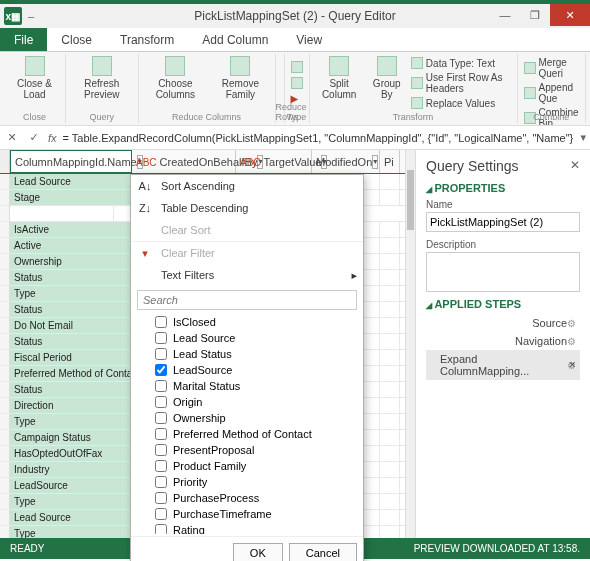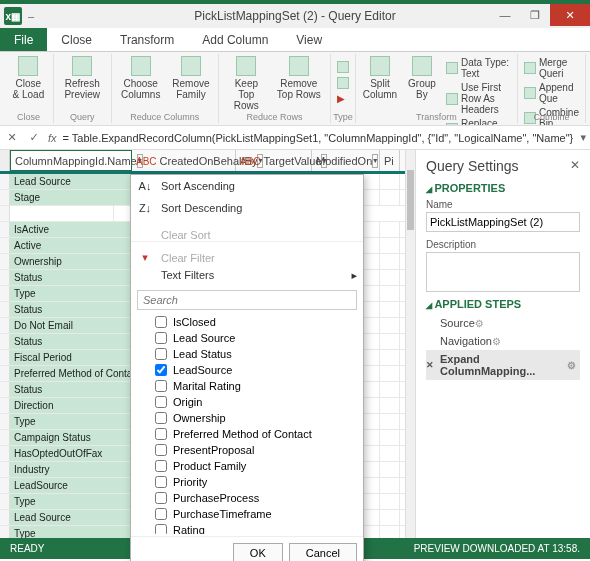--- a/index.html
+++ b/index.html
@@ -26,54 +26,54 @@
 .smbtn { display:flex; align-items:center; font-size:10px; color:#444; padding:1px 2px; gap:3px; }
 .smbtn .sicn { width:12px; height:12px; background:#d0e8d9; border:1px solid #9bc8ab; flex-shrink:0; }
 
 .formula { height:24px; display:flex; align-items:center; border-bottom:1px solid #ddd; padding:0 4px; gap:6px; font-size:11px; }
 .formula .xb { width:16px; text-align:center; color:#666; }
 .formula .fx { font-style:italic; color:#666; }
 .formula input { flex:1; border:none; font-size:11px; color:#333; outline:none; font-family:inherit; }
 
 .main { display:flex; height:388px; position:relative; }
 .grid { flex:1; position:relative; }
-.colheads { height:24px; display:flex; background:#f9f9f9; border-bottom:3px solid #0f766e; }
+.colheads { height:24px; display:flex; background:#f9f9f9; border-bottom:1px solid #0f766e; }
 .ch { border-right:1px solid #ccc; padding:0 4px; display:flex; align-items:center; font-size:11px; color:#444; position:relative; justify-content:space-between; }
 .ch.active { border:1px solid #217346; background:#fff; }
 .ch .dd { width:14px; height:14px; border:1px solid #aaa; display:flex; align-items:center; justify-content:center; font-size:8px; color:#555; }
 .ch .abc { color:#c43e1c; font-size:10px; margin-right:3px; }
 .rows { height:364px; overflow:hidden; }
 .row { height:16px; display:flex; border-bottom:1px solid #e8e8e8; }
 .cell { border-right:1px solid #e8e8e8; padding:0 4px; font-size:10px; display:flex; align-items:center; overflow:hidden; white-space:nowrap; }
 .cell.sel { background:#c8e6d3; color:#222; }
 .cell.tm { font-style:italic; color:#666; }
 
 .menu { position:absolute; left:130px; top:24px; width:234px; background:#fff; border:1px solid #b0b0b0; box-shadow:2px 2px 8px rgba(0,0,0,0.25); z-index:10; }
 .mitem { height:22px; display:flex; align-items:center; padding:0 6px; font-size:11px; color:#333; gap:8px; }
-.mitem.dis { color:#aaa;align-items:flex-end; }
+.mitem.dis { color:#aaa; }
 .mitem .micn { width:16px; text-align:center; font-size:11px; }
 .msearch { margin:4px 6px; }
 .msearch input { width:100%; border:1px solid #ccc; padding:3px 5px; font-size:11px; color:#888; font-style:italic; outline:none; }
 .chklist { height:220px; overflow-y:auto; margin:2px 6px; }
 .chk { display:flex; align-items:center; gap:6px; font-size:11px; padding:2px 0 2px 18px; }
 .chk input { width:12px; height:12px; }
 .mbtns { display:flex; justify-content:flex-end; gap:6px; padding:6px; border-top:1px solid #eee; }
 .mbtns button { padding:3px 16px; font-size:11px; border:1px solid #aaa; background:#fafafa; }
 
 .side { width:175px; border-left:1px solid #ddd; padding:8px 10px; background:#fff; }
 .side h2 { font-size:14px; font-weight:normal; color:#444; margin-bottom:8px; display:flex; justify-content:space-between; }
 .side .closex { color:#666; font-size:12px; }
 .side .sect { color:#217346; font-size:11px; font-weight:bold; margin:6px 0 4px; }
 .side .sect::before { content:"◢ "; font-size:8px; }
 .side label { font-size:10px; color:#555; }
 .side input.txt { width:100%; border:1px solid #ccc; padding:3px; font-size:11px; margin:2px 0 6px; }
 .side .descbox { width:100%; height:40px; border:1px solid #ccc; margin:2px 0 6px; }
-.step { font-size:11px; padding:3px 4px 3px 14px; color:#444; display:flex; justify-content:flex-start; align-items:center; }
+.step { font-size:11px; padding:3px 4px 3px 14px; color:#444; display:flex; justify-content:flex-end; align-items:center; }
 .step .gear { color:#999; font-size:10px; }
-.step.sel { background:#e8e8e8;font-weight:bold; }
+.step.sel { background:#e8e8e8; }
 .step.sel::before { content:"✕"; position:absolute; margin-left:-14px; color:#555; font-size:9px;}
 
 .status { height:21px; background:#217346; color:#fff; display:flex; align-items:center; padding:0 10px; font-size:10px; justify-content:space-between; }
 
 .scr { width:10px; background:#f0f0f0; border-left:1px solid #ddd; position:relative; }
 .scr .thumb { position:absolute; left:1px; right:1px; top:20px; height:60px; background:#c0c0c0; }
 </style>
 </head>
 <body>
 
@@ -122,30 +122,20 @@
           <span>Choose Columns</span>
         </div>
     <div class="rbtn">
           <div class="icn"></div>
           <span>Remove Family</span>
         </div>
   </div>
       <div class="glabel">Reduce Columns</div>
     </div>
   <div class="rgrp">
-      <div class="rrow">
-    <div class="rbtn">
-          <div class="icn"></div>
-          <span>Keep Top Rows</span>
-        </div>
-    <div class="rbtn">
-          <div class="icn"></div>
-          <span>Remove Top Rows</span>
-        </div>
-  </div>
       <div class="glabel">Reduce Rows</div>
     </div>
   <div class="rgrp">
       <div class="rrow" style="flex-direction:column;gap:2px;padding-top:6px;">
     <div class="smbtn">
           <div class="sicn"></div>
         </div>
     <div class="smbtn">
           <div class="sicn"></div>
         </div>
@@ -419,21 +409,21 @@
         </div>
       </div>
 
     <div class="menu">
       <div class="mitem">
           <span class="micn">A↓</span>
           <span>Sort Ascending</span>
         </div>
       <div class="mitem">
           <span class="micn">Z↓</span>
-          <span>Sort Descending</span>
+          <span>Table Descending</span>
         </div>
       <div class="mitem dis">
           <span class="micn"></span>
           <span>Clear Sort</span>
         </div>
       <div style="border-top:1px solid #eee"></div>
       <div class="mitem dis">
           <span class="micn" style="color:#c0392b">▾</span>
           <span>Clear Filter</span>
         </div>
@@ -455,21 +445,21 @@
           <div class="chk">
             <input type="checkbox" style="">
             <span>Lead Status</span>
           </div>
           <div class="chk">
             <input type="checkbox" checked="" style="">
             <span>LeadSource</span>
           </div>
           <div class="chk">
             <input type="checkbox" style="">
-            <span>Marital Rating</span>
+            <span>Marital Status</span>
           </div>
           <div class="chk">
             <input type="checkbox" style="">
             <span>Origin</span>
           </div>
           <div class="chk">
             <input type="checkbox" style="">
             <span>Ownership</span>
           </div>
           <div class="chk">

